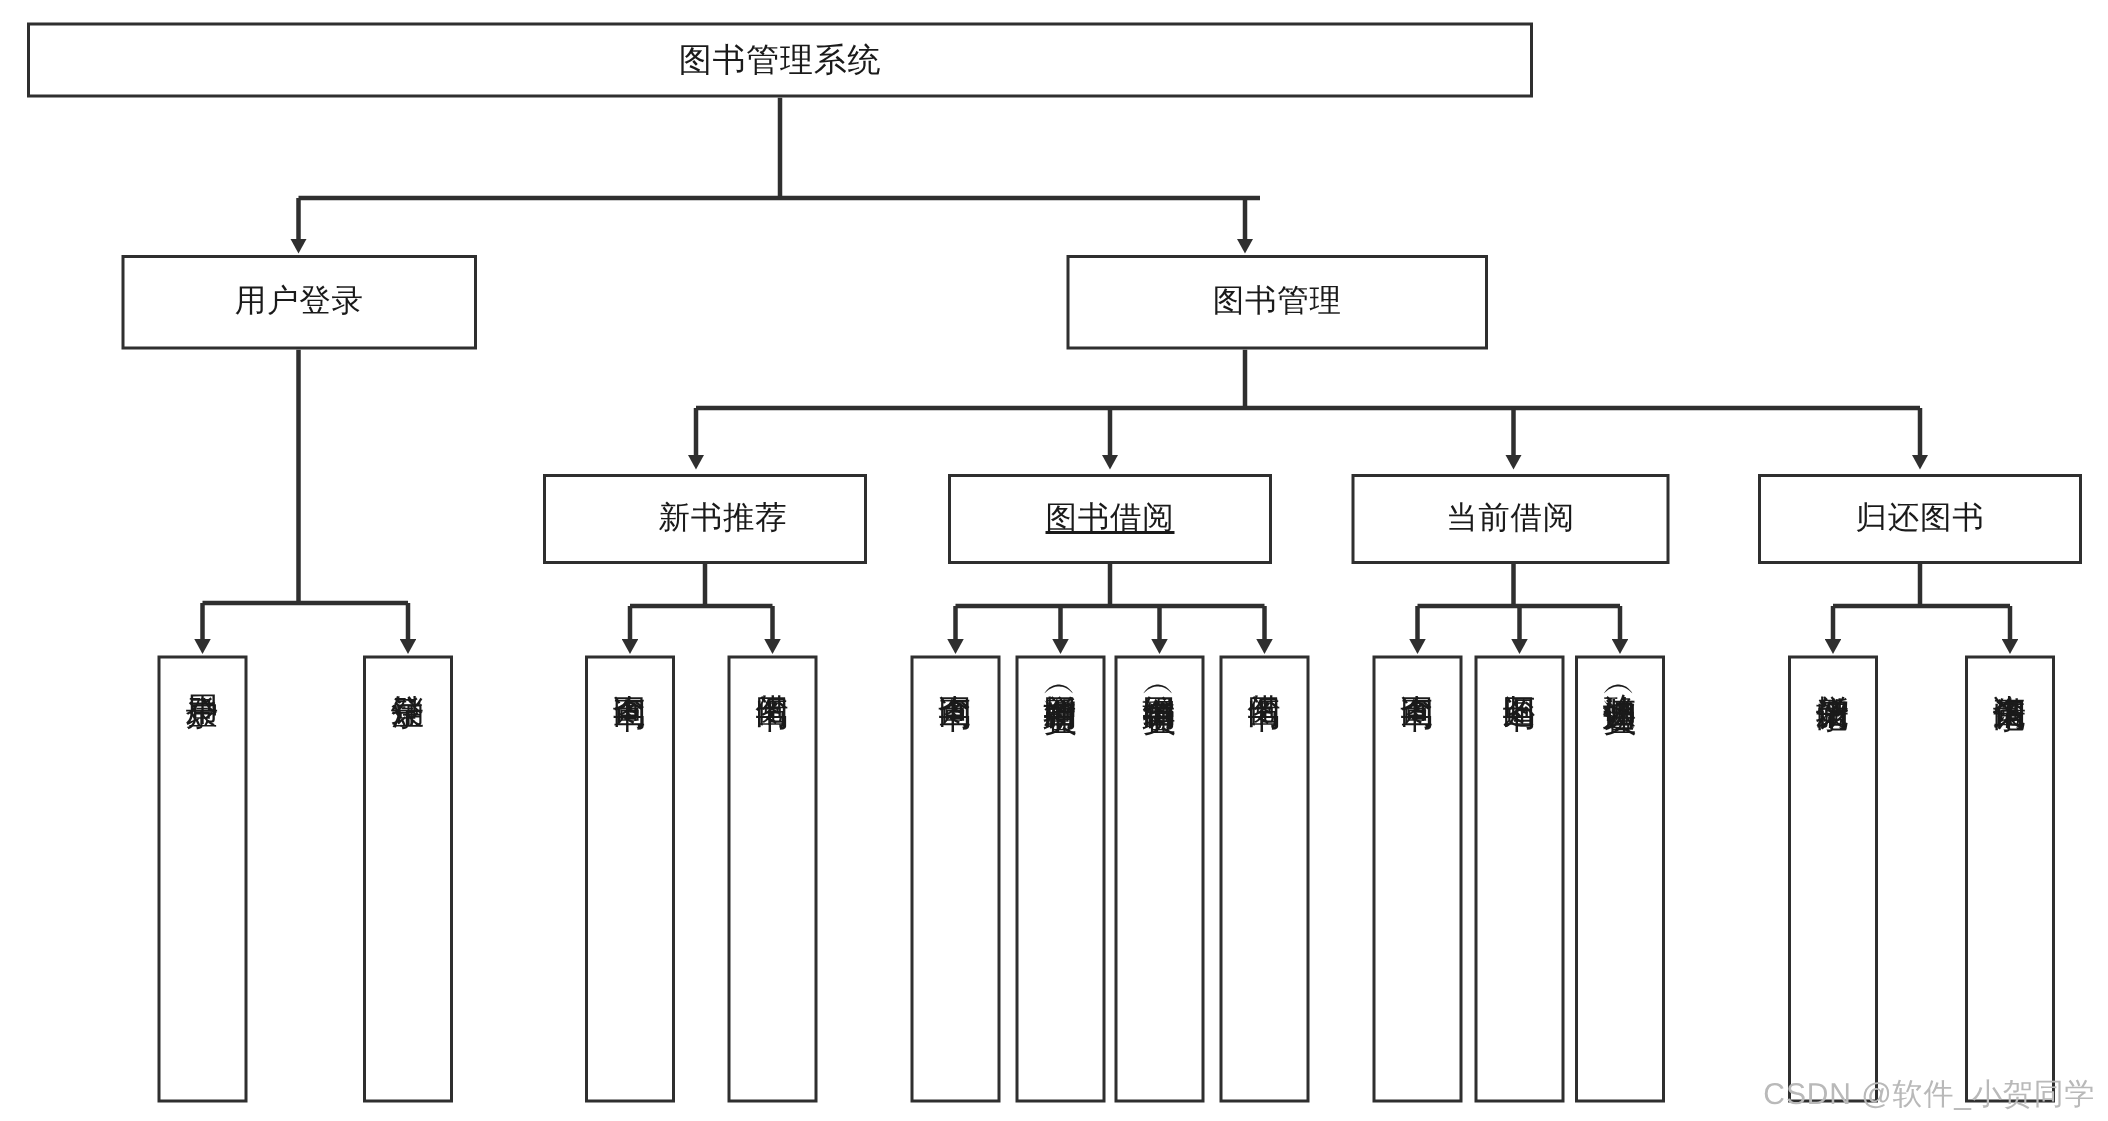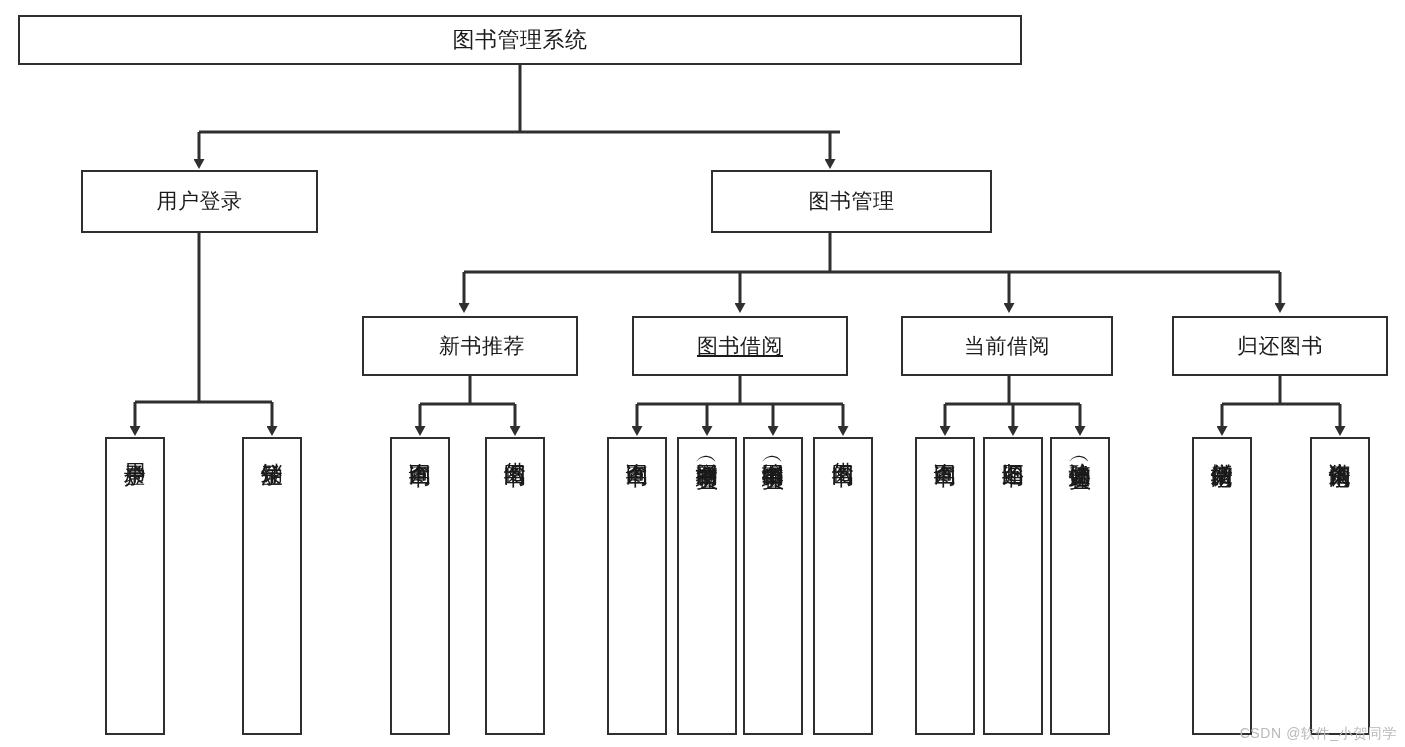--- a/index.html
+++ b/index.html
@@ -59,21 +59,21 @@
     line-height: 1.06;
     letter-spacing: 1px;
     margin: 0 auto;
     height: auto;
     max-height: 100%;
   }
   .watermark {
     position: absolute;
     right: 8px;
     bottom: 4px;
-    font-size: 14px;
+    font-size: 20px;
     color: #b9b9b9;
     letter-spacing: 0.6px;
     white-space: nowrap;
     pointer-events: none;
   }
 </style>
 </head>
 <body>
 
 <div id="canvas">

